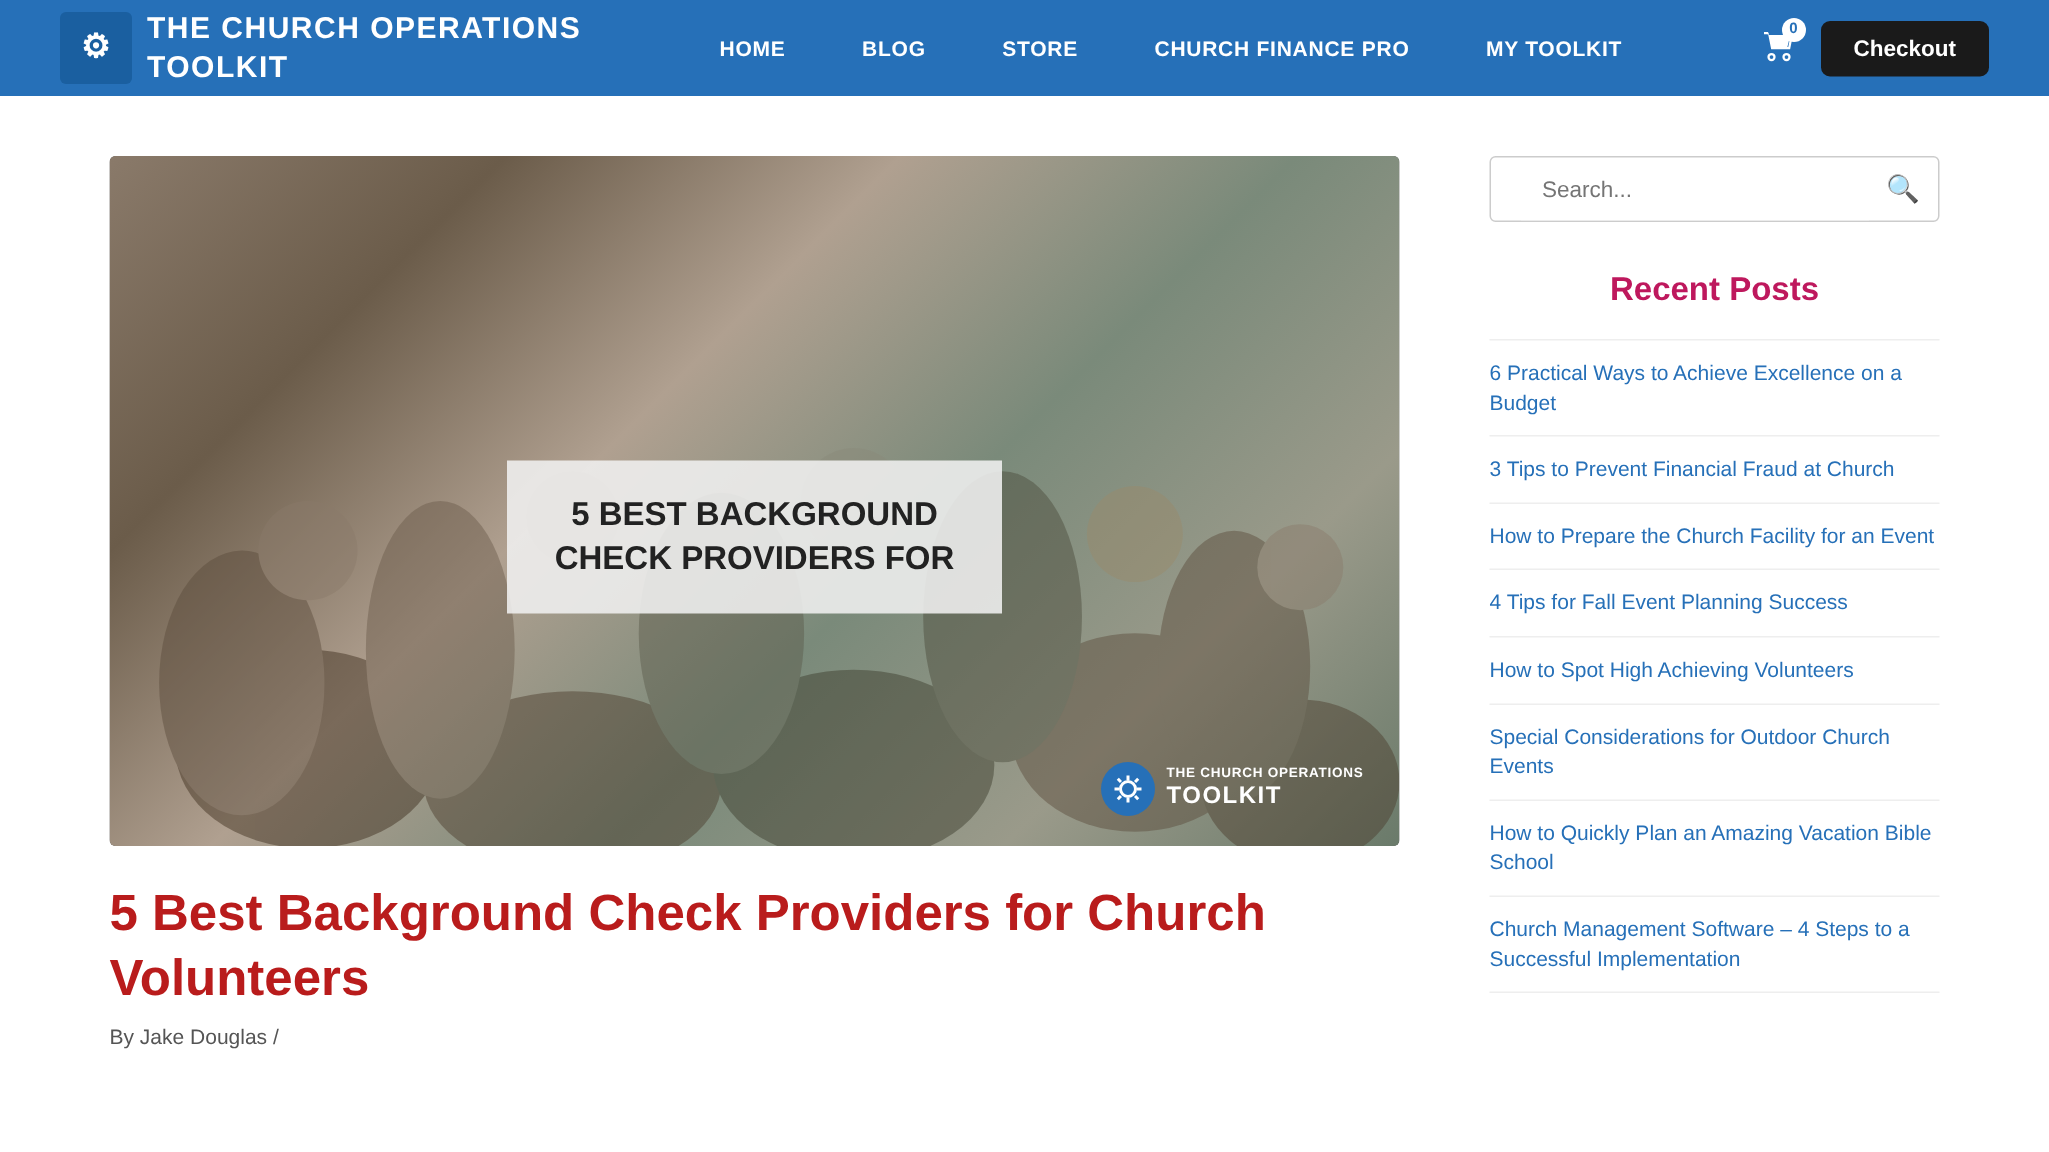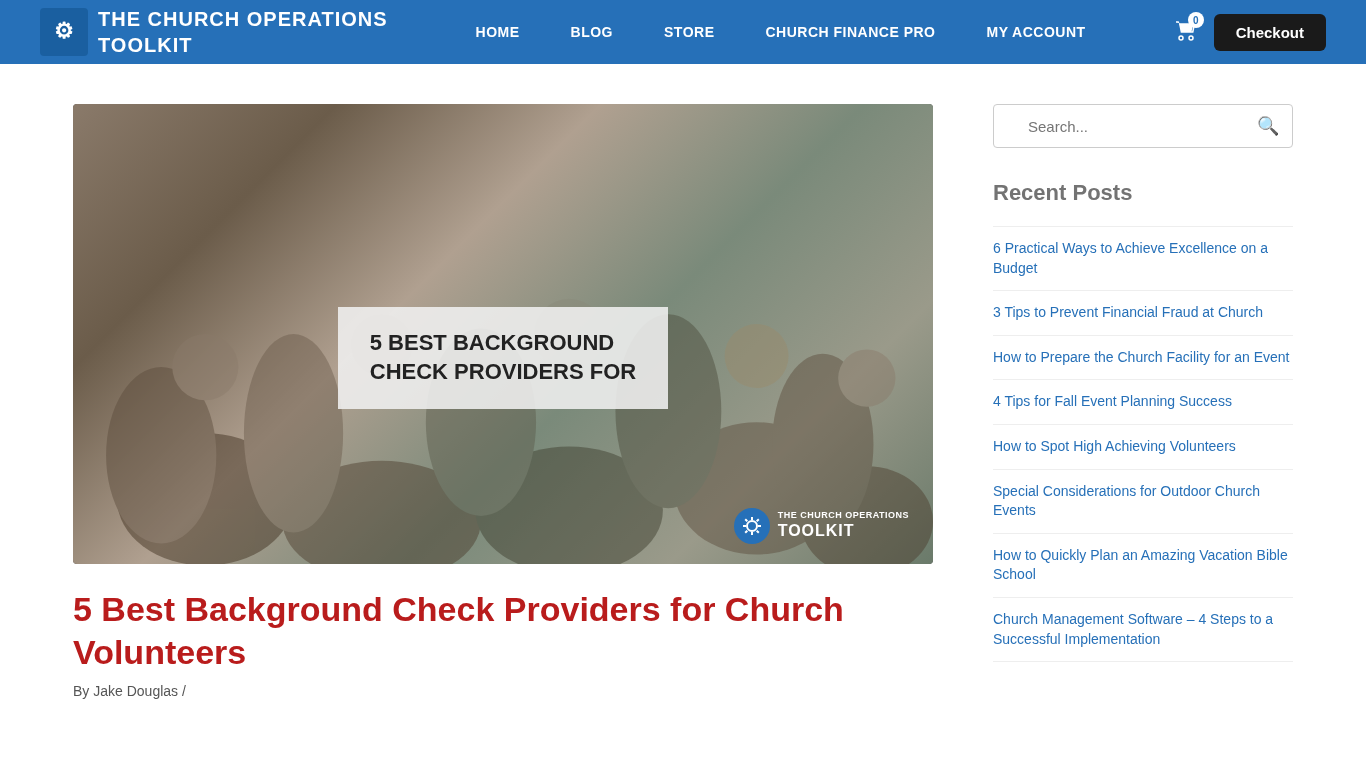--- a/index.html
+++ b/index.html
@@ -119,20 +119,21 @@
     .hero-image-bg {
       position: absolute;
       inset: 0;
       background: linear-gradient(135deg, #8a7a6a 0%, #6b5c4a 20%, #b0a090 40%, #7a8a7a 60%, #9a9a8a 80%, #6a7a6a 100%);
     }
     
     .hero-overlay-box {
       position: relative;
       background: rgba(240,240,240,0.88);
       padding: 22px 32px;
+      text-align: center;
       max-width: 340px;
       z-index: 2;
       margin-top: 48px;
     }
     .hero-overlay-title {
       font-size: 22px;
       font-weight: 900;
       text-transform: uppercase;
       color: #222;
       line-height: 1.3;
@@ -210,22 +211,23 @@
       background: none;
       border: none;
       padding: 10px 12px;
       cursor: pointer;
       color: #555;
       font-size: 18px;
     }
     .recent-posts-title {
       font-size: 22px;
       font-weight: 800;
-      color: #737373;
+      color: #be185d;
       margin-bottom: 20px;
+      text-align: center;
     }
     .recent-posts-list {
       list-style: none;
     }
     .recent-posts-list li {
       padding: 12px 0;
       border-bottom: 1px solid #eee;
     }
     .recent-posts-list li:first-child {
       border-top: 1px solid #eee;
@@ -250,21 +252,21 @@
       <span>THE CHURCH OPERATIONS</span>
       <span>TOOLKIT</span>
     </div>
   </div>
 
   <nav class="nav">
     <a href="#">HOME</a>
     <a href="#">BLOG</a>
     <a href="#">STORE</a>
     <a href="#">CHURCH FINANCE PRO</a>
-    <a href="#">MY ACCOUNT</a>
+    <a href="#">MY TOOLKIT</a>
   </nav>
 
   <div class="header-right">
     <div class="cart-icon-wrap">
       <svg class="cart-svg" viewBox="0 0 24 24" xmlns="http://www.w3.org/2000/svg">
         <path d="M7 18c-1.1 0-2 .9-2 2s.9 2 2 2 2-.9 2-2-.9-2-2-2zm10 0c-1.1 0-2 .9-2 2s.9 2 2 2 2-.9 2-2-.9-2-2-2zM5.8 6h14.6l-1.6 8H7.4L5.8 6zm-1-2H2" stroke="#fff" stroke-width="1.5" fill="none"></path>
         <path d="M3 4h2l2.6 10h9.8l2-8H6.5" fill="#fff"></path>
       </svg>
       <div class="cart-badge">0</div>
     </div>

